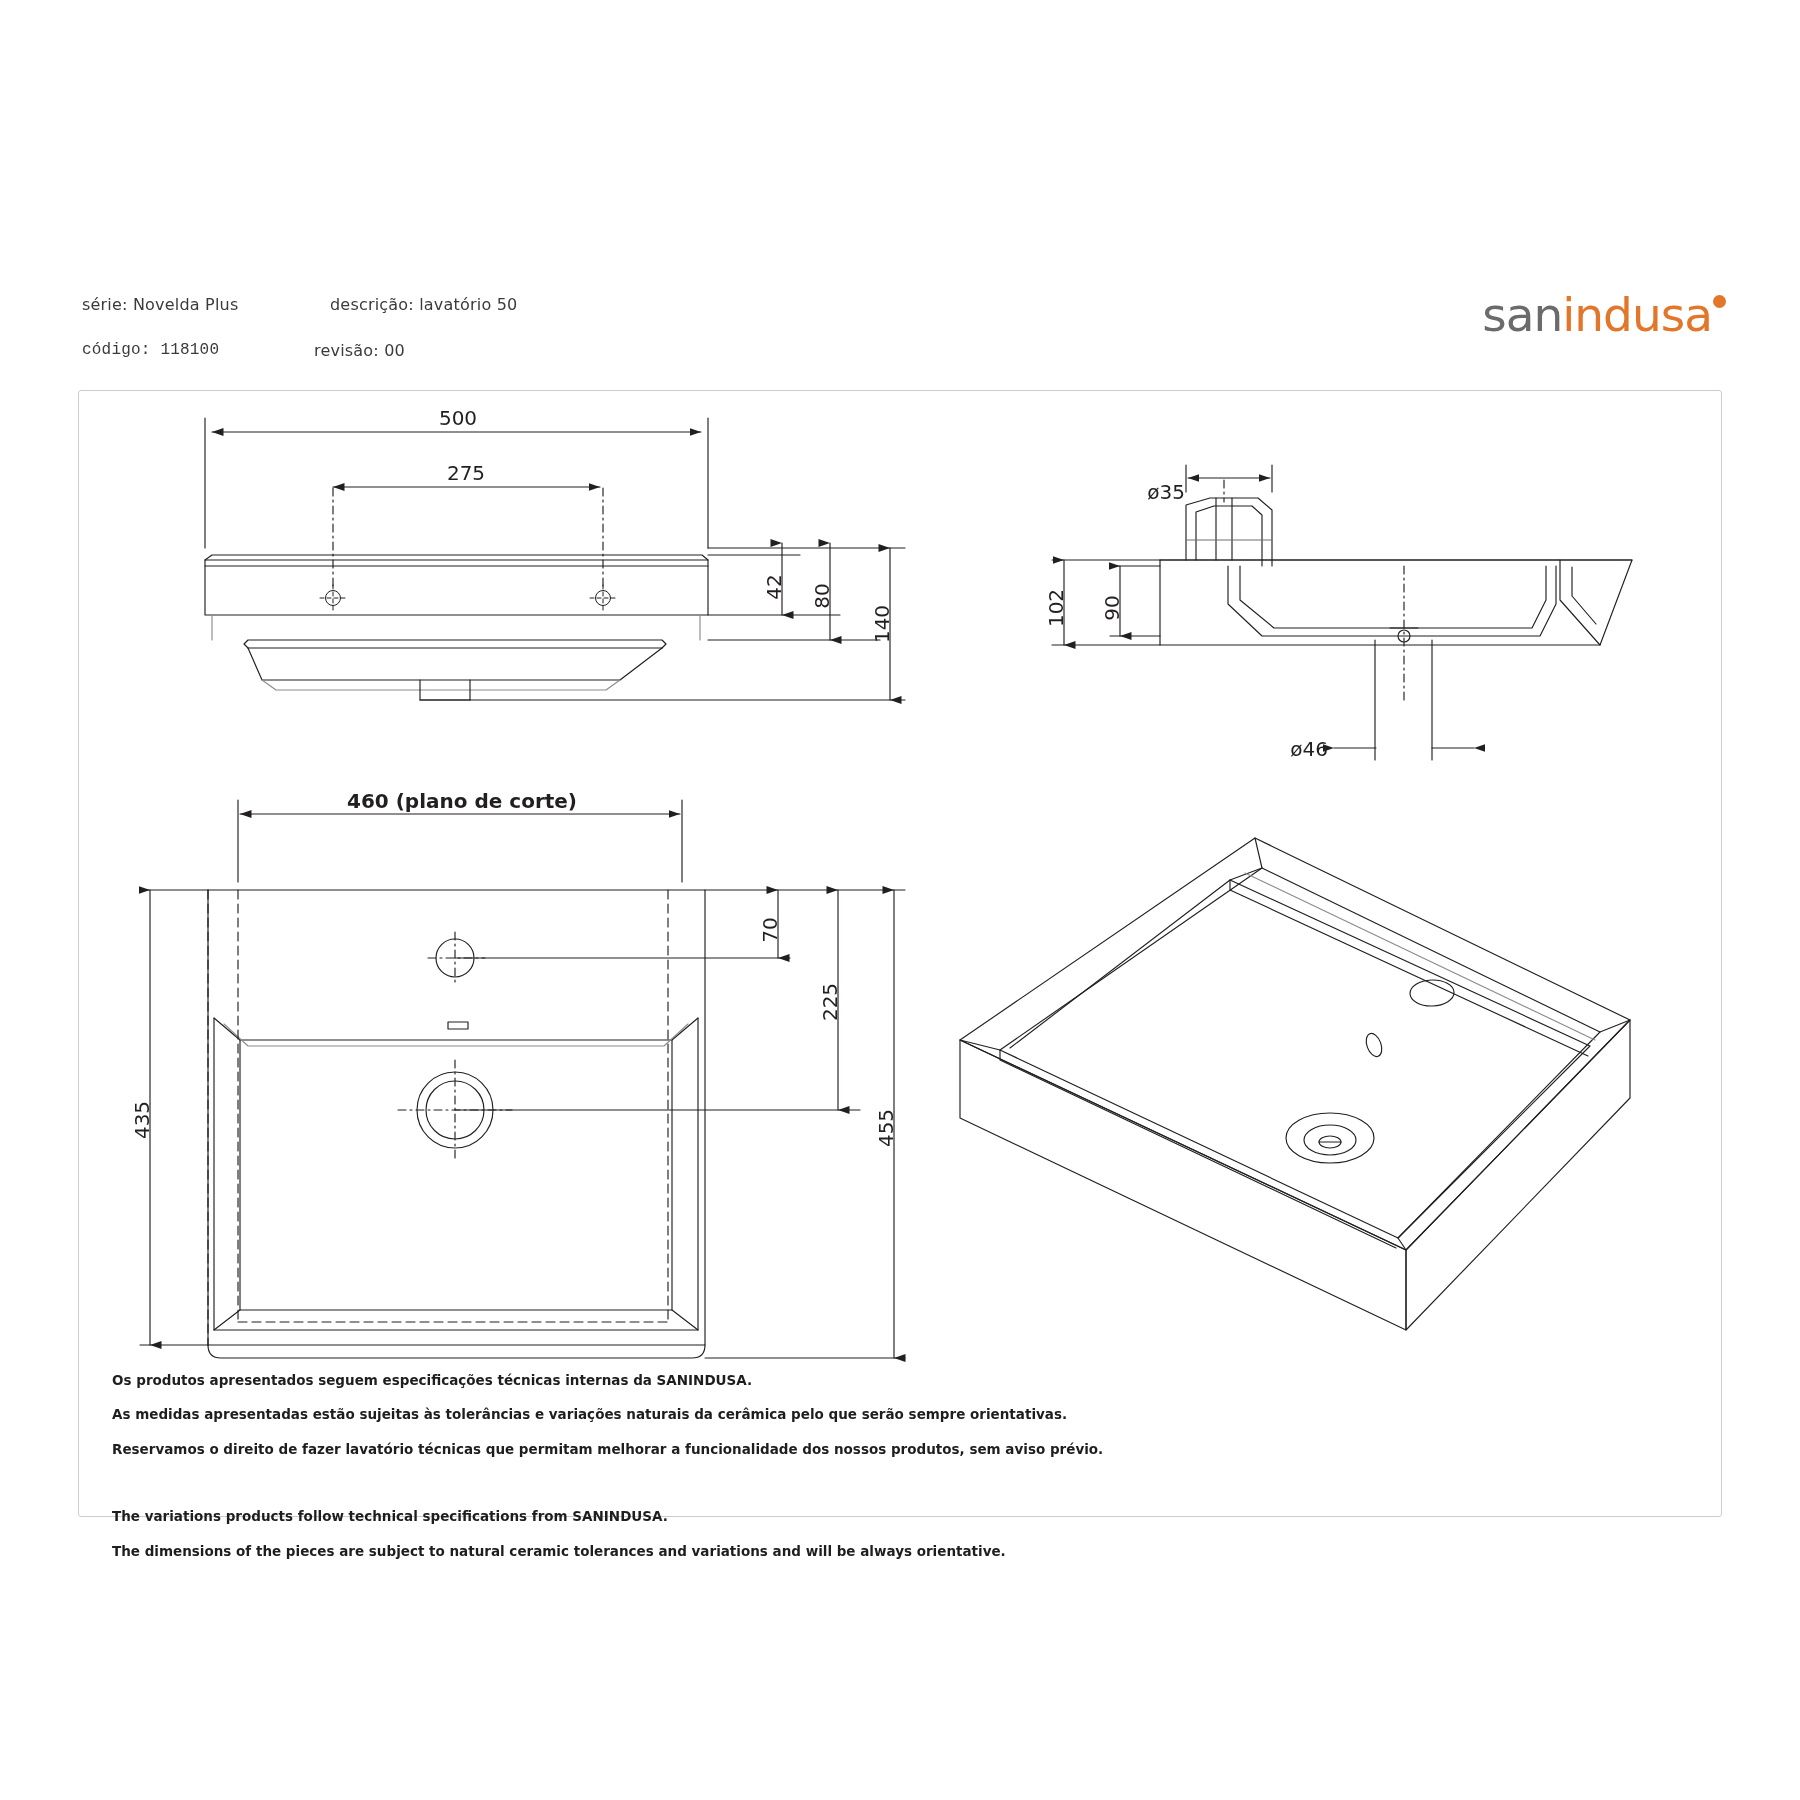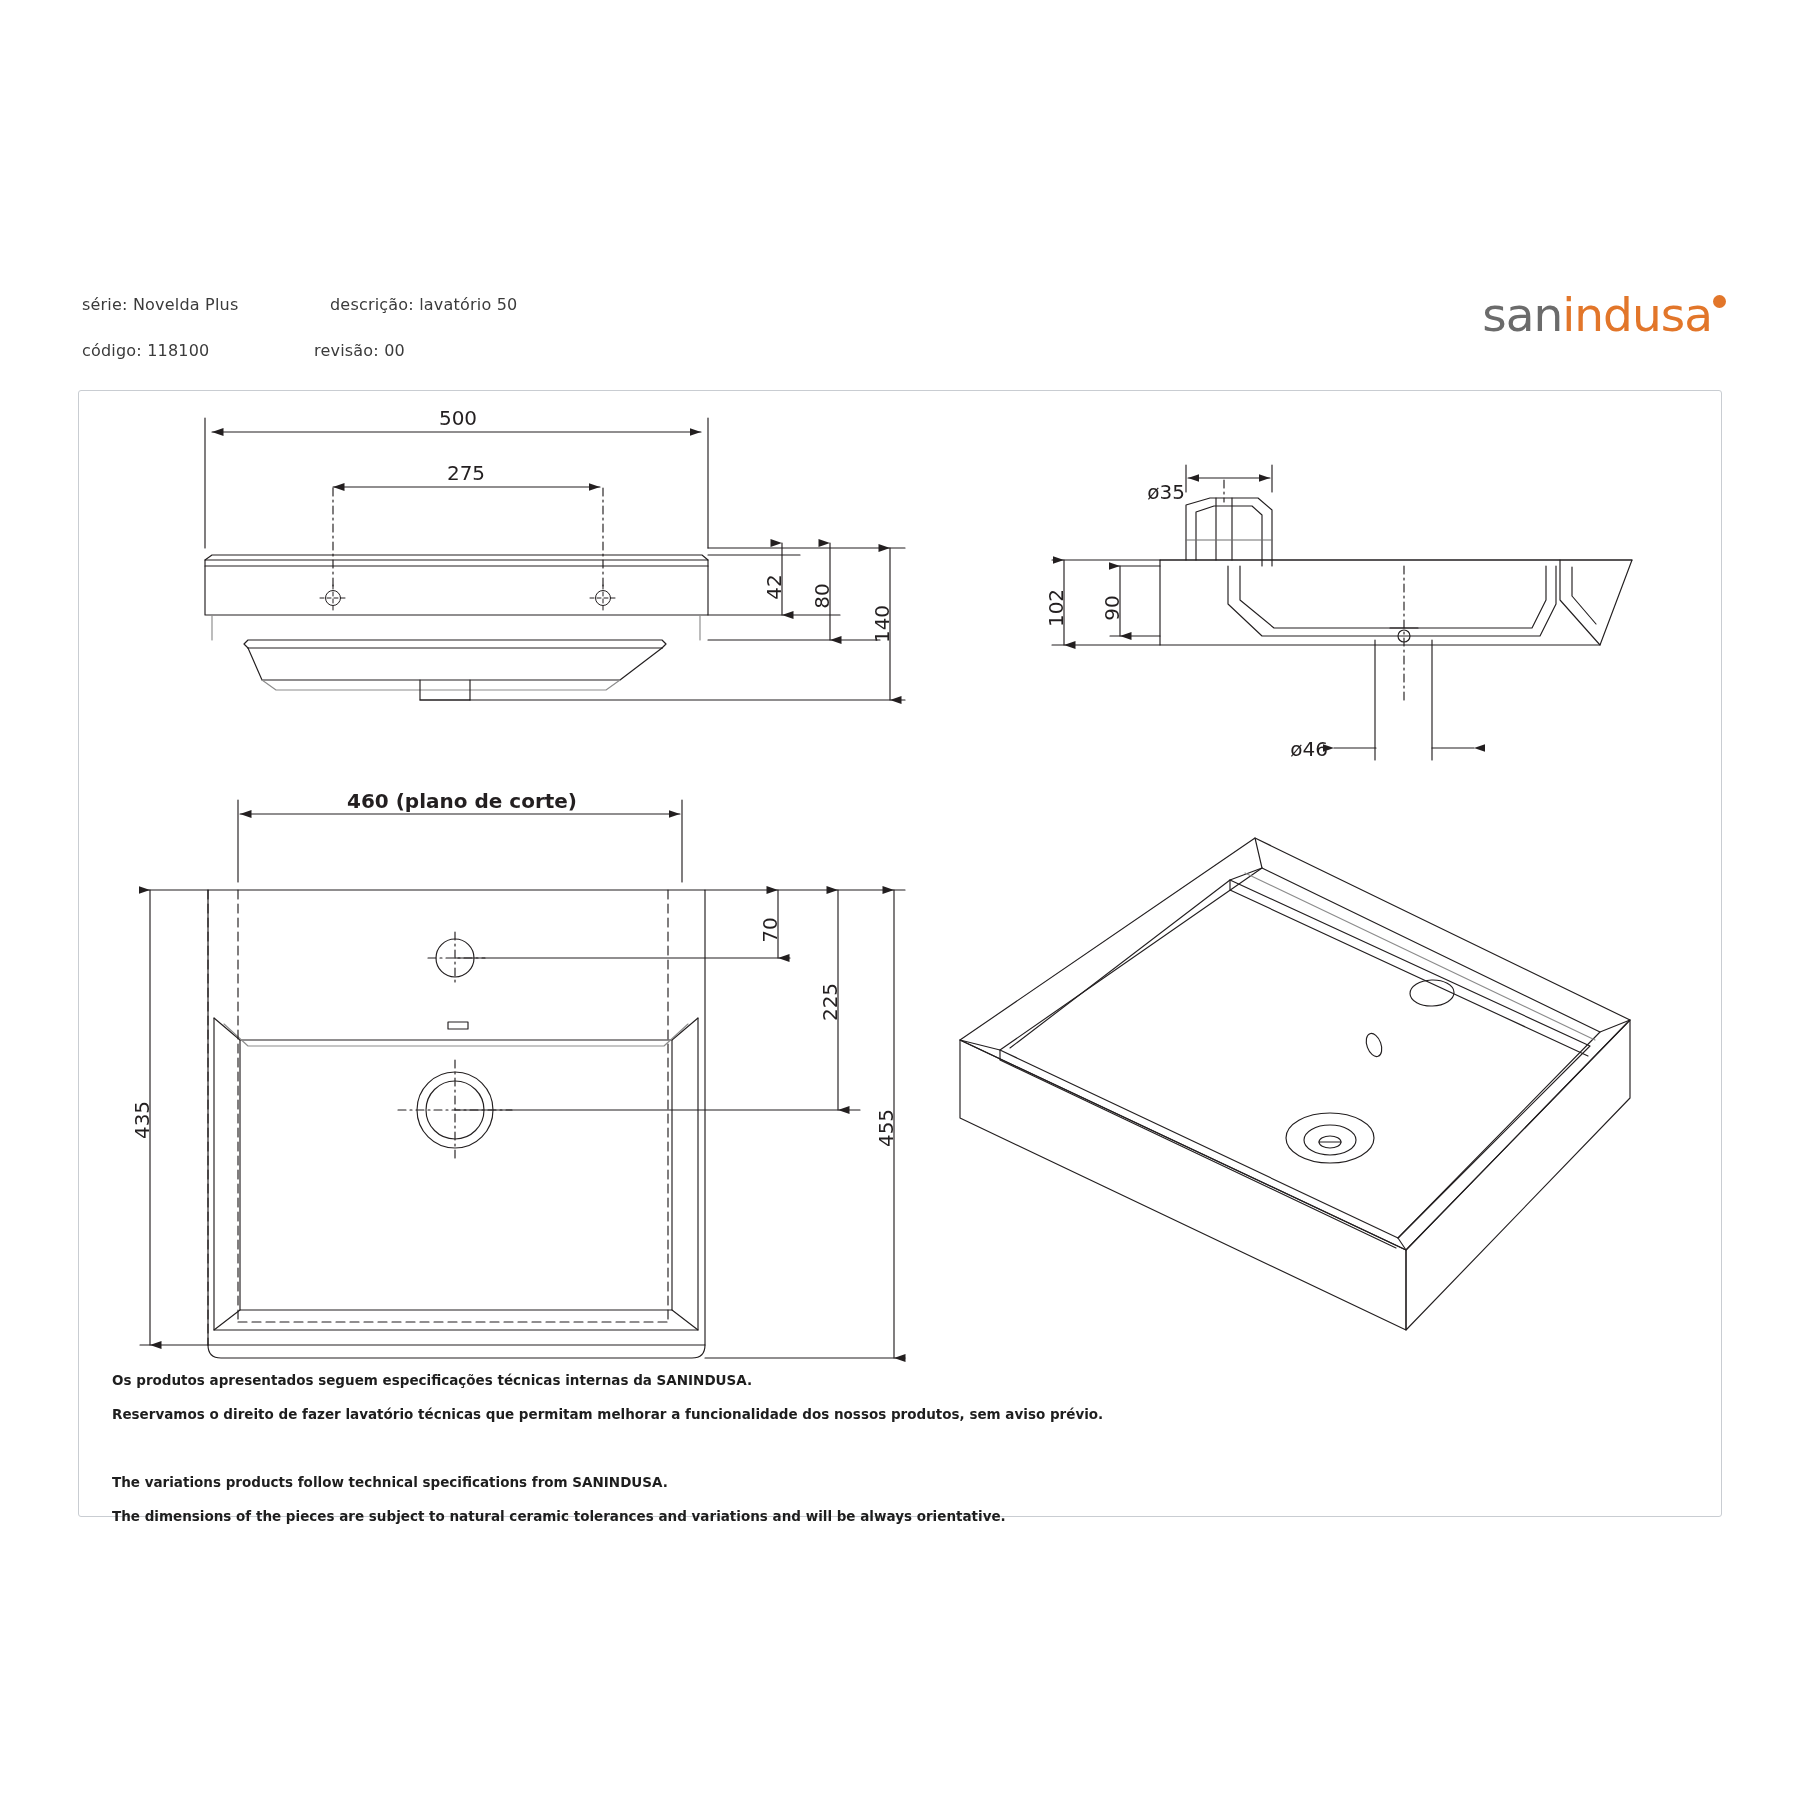--- a/index.html
+++ b/index.html
@@ -31,21 +31,21 @@
   }
   .hdr-row {
     position: absolute;
     font-size: 16px;
     color: #3b3b3b;
     letter-spacing: 0.2px;
     white-space: nowrap;
   }
   .hdr-serie   { left: 0px;   top: 0px; }
   .hdr-desc    { left: 248px; top: 0px; }
-  .hdr-codigo  { left: 0px;   top: 46px; }
+  .hdr-codigo  { left: 0px;   top: 46px; font-family: Liberation Mono, monospace; }
   .hdr-rev     { left: 232px; top: 46px; }
 
   .logo {
     position: absolute;
     right: 10px;
     top: -8px;
     font-size: 47px;
     letter-spacing: -1.0px;
     font-weight: 400;
     color: #6b6b6b;
@@ -320,19 +320,20 @@
       <text class="dimtext" x="462" y="808" text-anchor="middle" font-weight="bold">460 (plano de corte)</text>
       <text class="dimtext" x="777" y="930" text-anchor="middle" transform="rotate(-90 777 930)">70</text>
       <text class="dimtext" x="837" y="1002" text-anchor="middle" transform="rotate(-90 837 1002)">225</text>
       <text class="dimtext" x="149" y="1120" text-anchor="middle" transform="rotate(-90 149 1120)">435</text>
       <text class="dimtext" x="893" y="1128" text-anchor="middle" transform="rotate(-90 893 1128)">455</text>
     </g>
   </svg>
 
   <div class="notes">
     <p>Os produtos apresentados seguem especificações técnicas internas da SANINDUSA.</p>
+    <p>As medidas apresentadas estão sujeitas às tolerâncias e variações naturais da cerâmica pelo que serão sempre orientativas.</p>
     <p>Reservamos o direito de fazer lavatório técnicas que permitam melhorar a funcionalidade dos nossos produtos, sem aviso prévio.</p>
     <div class="gap"></div>
     <p>The variations products follow technical specifications from SANINDUSA.</p>
     <p>The dimensions of the pieces are subject to natural ceramic tolerances and variations and will be always orientative.</p>
   </div>
 
 </div>
 
 </body></html>

